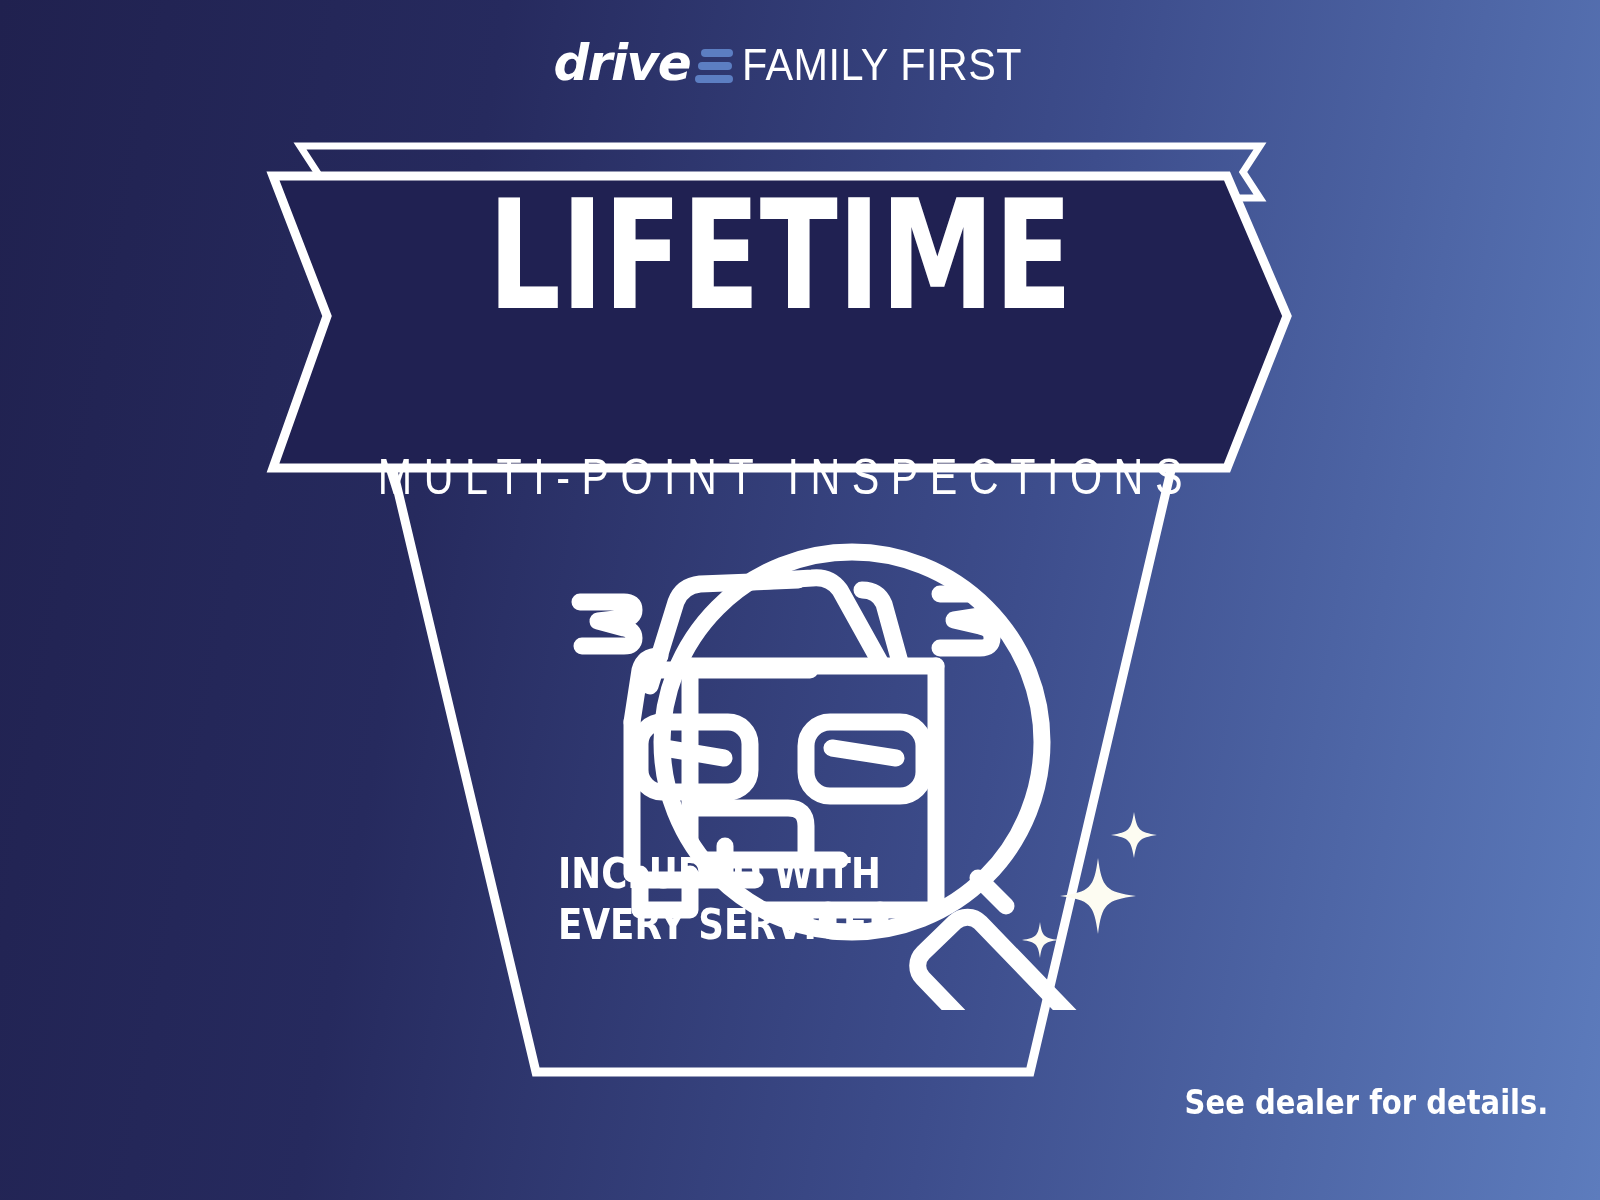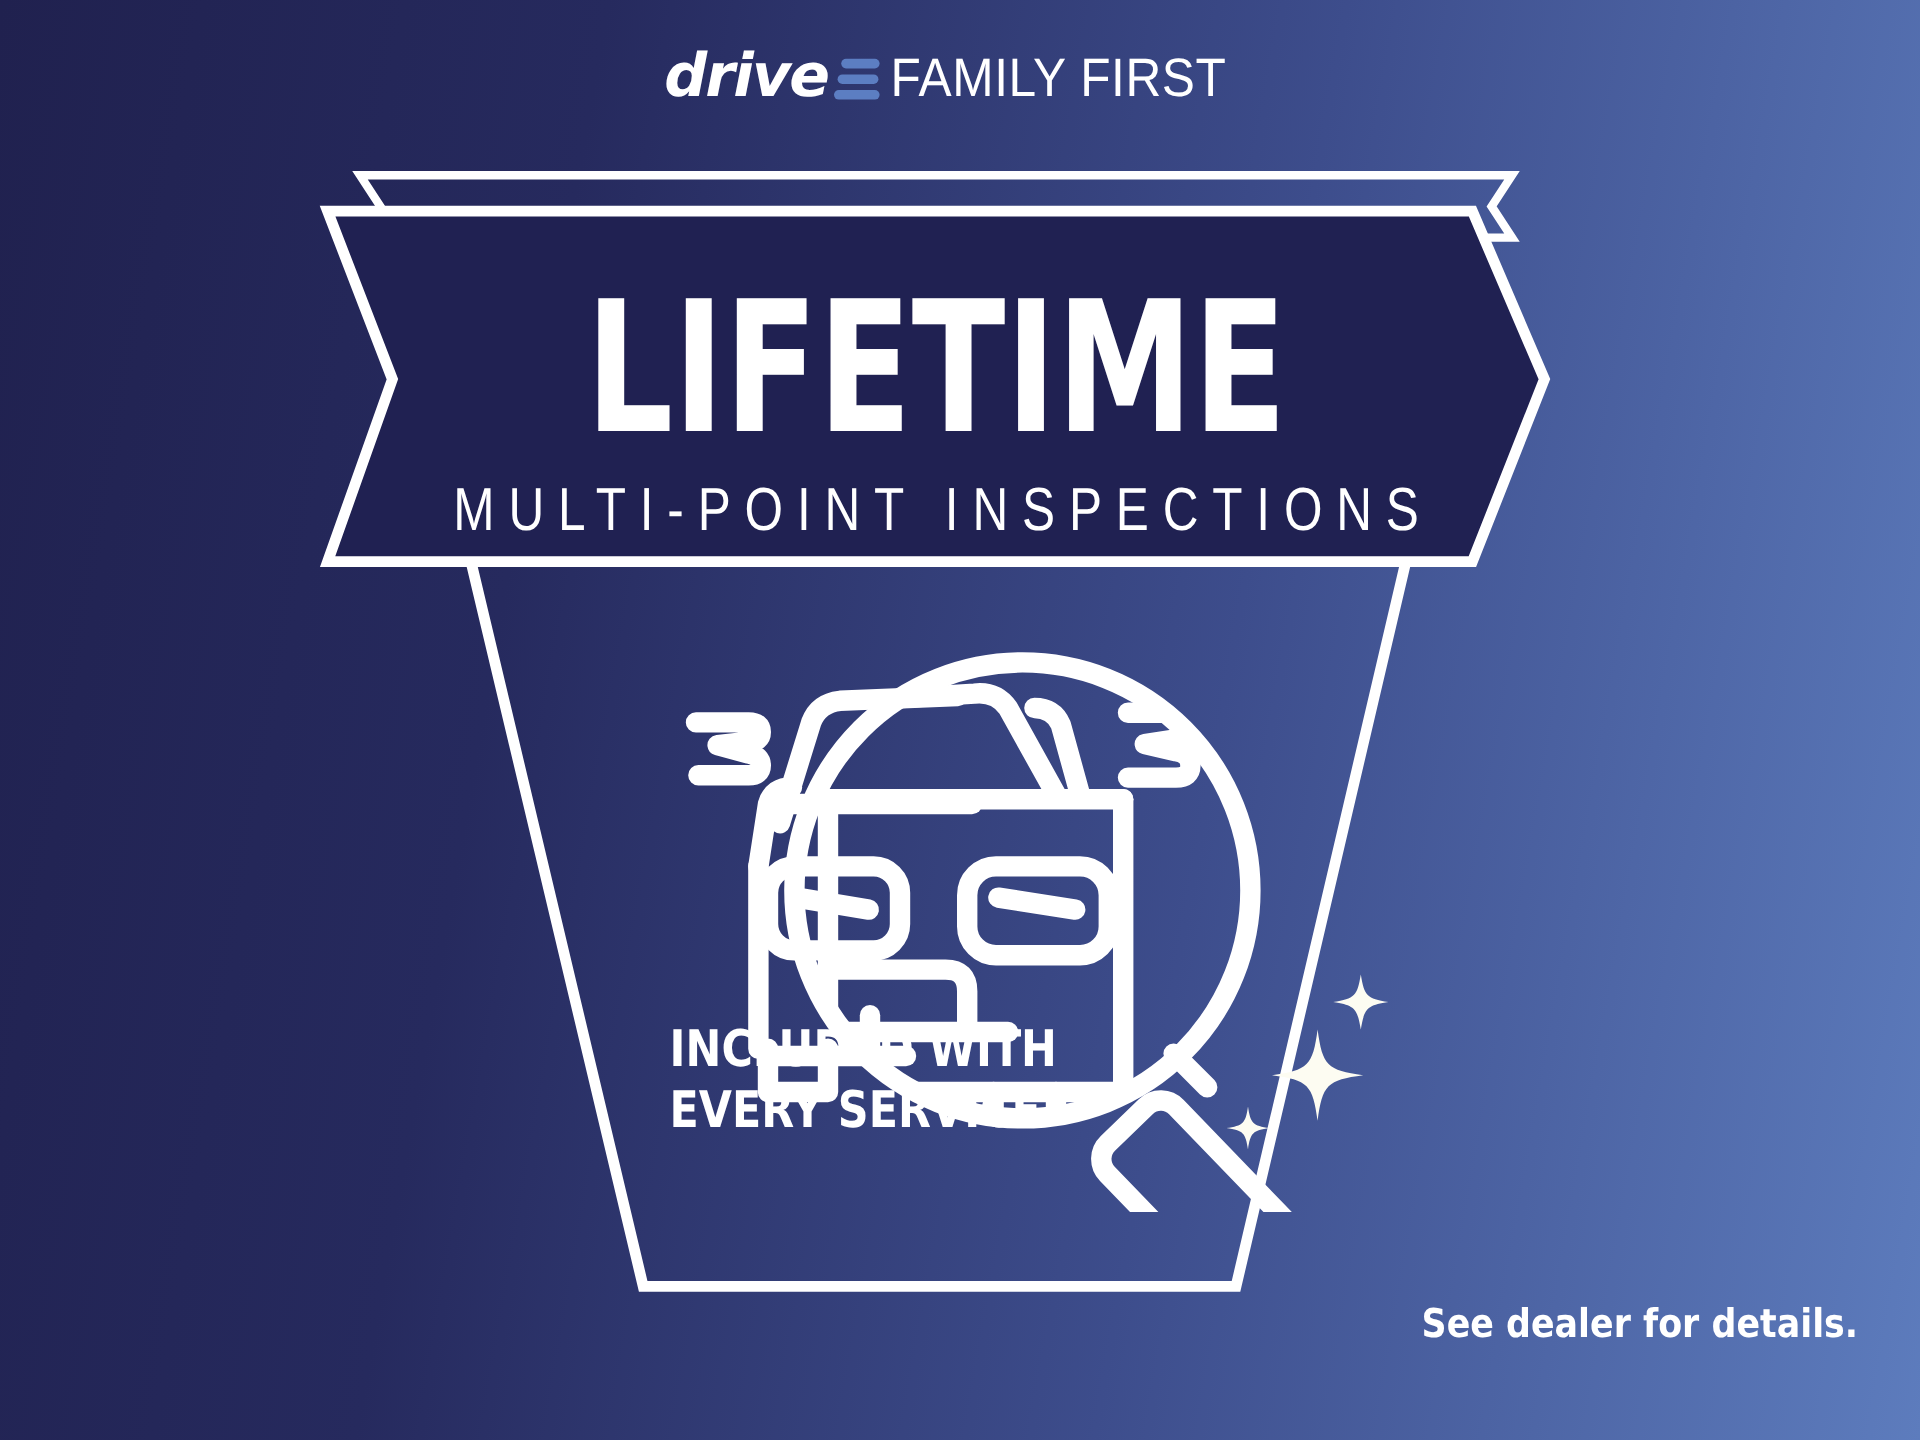--- a/index.html
+++ b/index.html
@@ -88,21 +88,21 @@
   }
   .banner-svg { position:absolute; left:0; top:0; width:1030px; height:360px; }
 
   .banner-text {
     position: absolute;
     left: 0; top: 0;
     width: 1030px; height: 360px;
     display: flex;
     flex-direction: column;
     align-items: center;
-    justify-content: center;
+    justify-content: space-between;
   }
   .lifetime {
     font-family: "DejaVu Sans", sans-serif;
     font-weight: 700;
     font-size: 143px;
     line-height: 1;
     color: #ffffff;
     letter-spacing: 0px;
     transform: scaleX(0.80) scaleY(1.06);
     transform-origin: center top;

